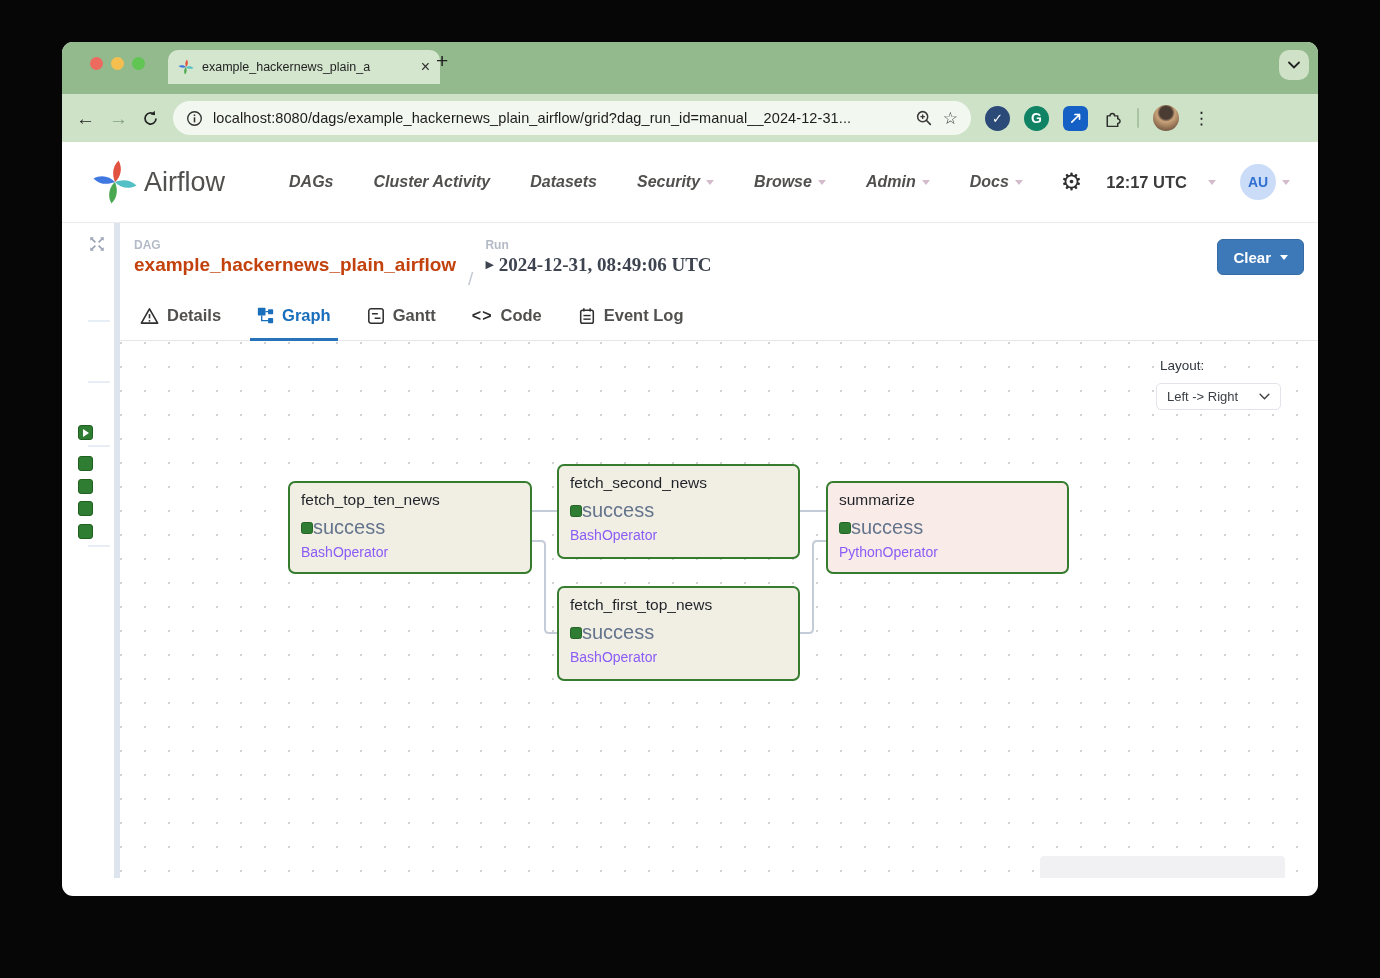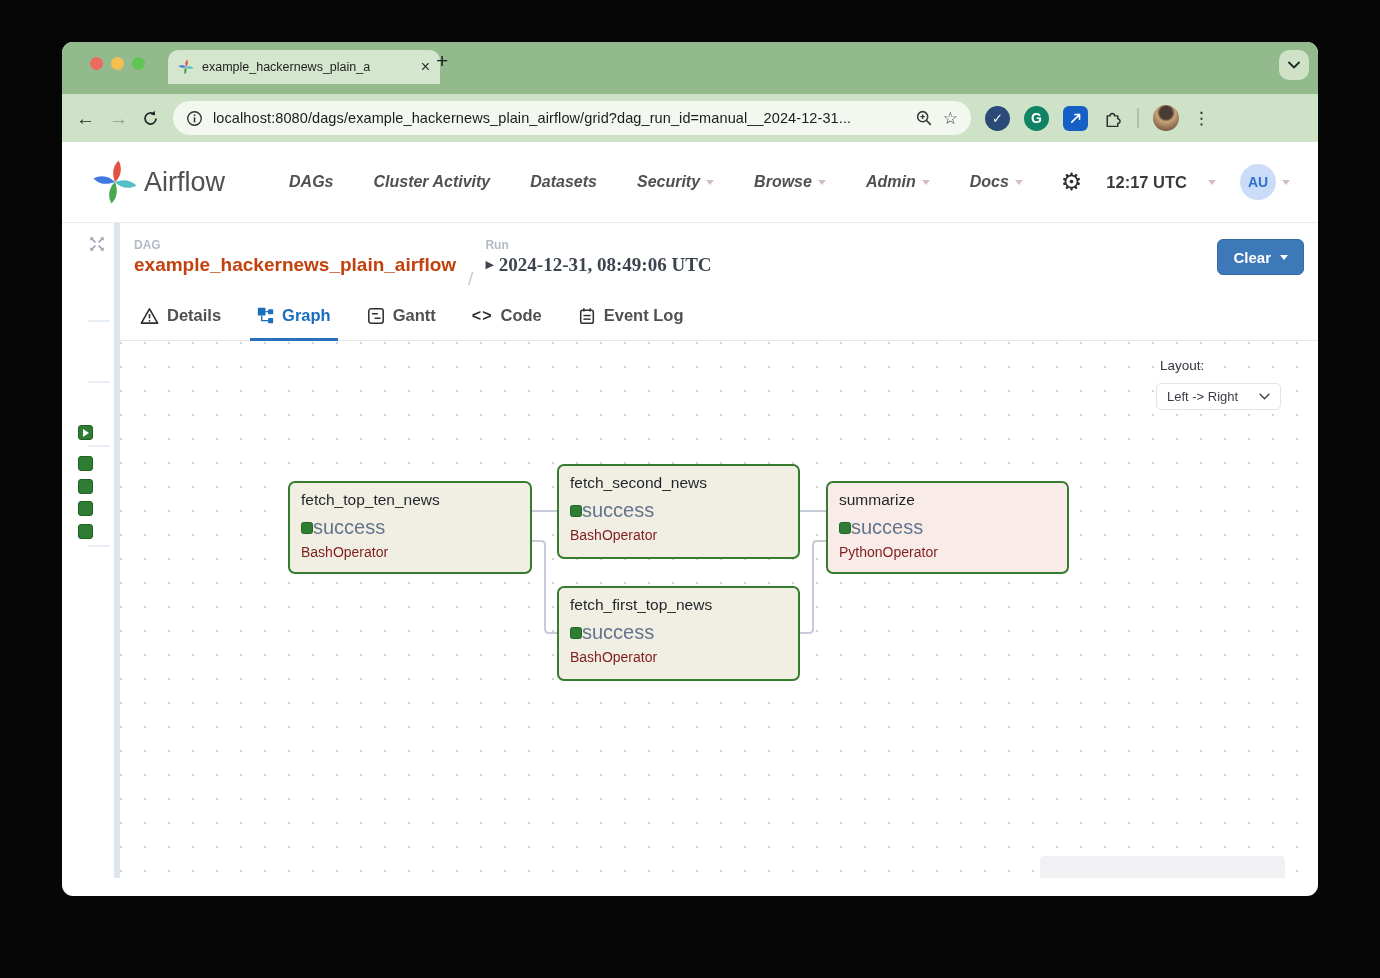--- a/index.html
+++ b/index.html
@@ -81,21 +81,21 @@
   .layout-label{position:absolute;left:1040px;top:17px;font-size:13.5px;color:#33383f;}
   .layout-select{position:absolute;left:1036px;top:42px;width:125px;height:27px;background:#fff;border:1px solid #e1e4e9;border-radius:5px;display:flex;align-items:center;padding:0 10px;gap:8px;box-sizing:border-box;}
   .layout-value{font-size:13px;color:#3a3f45;flex:1;}
 
   .edges{position:absolute;left:0;top:0;width:100%;height:100%;}
   .node{position:absolute;box-sizing:border-box;border:2px solid #367c2e;border-radius:7px;background:#f1eee4;padding:8px 11px;}
   .node.python{background:#f9ece8;}
   .node-title{font-size:15.5px;color:#1f2328;margin-bottom:7px;}
   .node-status{display:flex;align-items:center;gap:0;font-size:20px;color:#64748c;margin-bottom:5px;}
   .status-sq{width:12px;height:12px;background:#2e7d32;border:1px solid #256427;border-radius:2.5px;box-sizing:border-box;}
-  .node-op{font-size:14px;color:#7f1d1d;}
+  .node-op{font-size:14px;color:#8b5cf6;}
   .minimap{position:absolute;left:920px;bottom:0;width:245px;height:22px;background:#f1f1f4;border-radius:4px 4px 0 0;}
 </style>
 </head>
 <body>
 
 <div class="window">
 
   <div class="tabstrip">
     <div class="traffic">
       <div class="dot red"></div>

